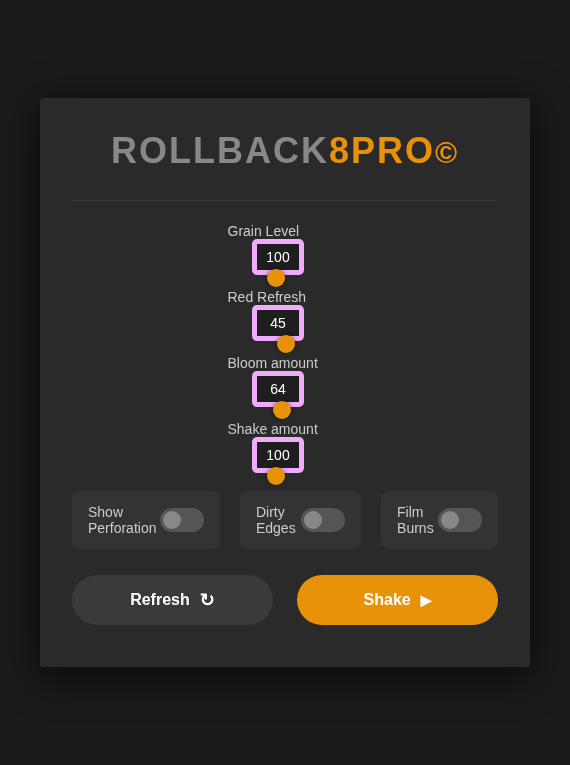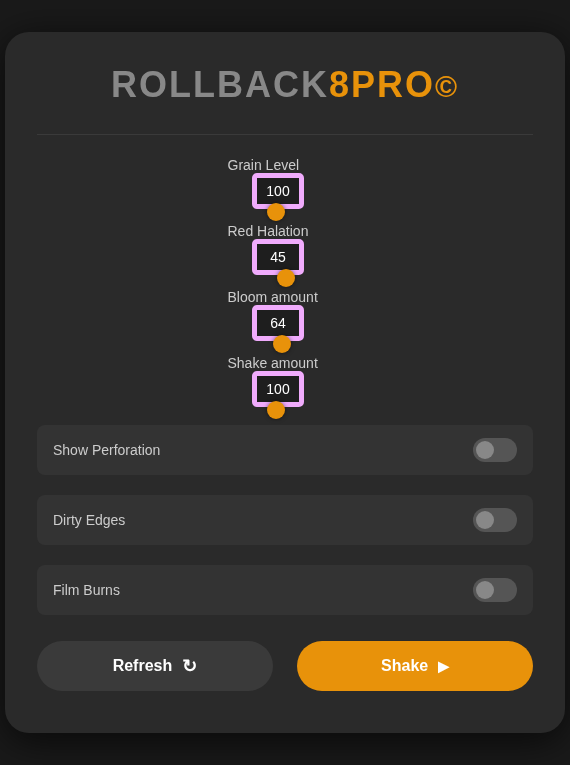--- a/index.html
+++ b/index.html
@@ -9,22 +9,22 @@
       display: flex;
       justify-content: center;
       align-items: center;
       min-height: 765px;
       width: 570px;
       font-family: Arial, Helvetica, sans-serif;
     }
 
     .card {
       background: #2a2a2a;
-      border-radius: 24px;
-      width: 560px;
+      border-radius: 3px;
+      width: 490px;
       padding: 32px 32px 24px 32px;
       box-shadow: 0 8px 40px rgba(0,0,0,0.7);
     }
 
     .logo {
       text-align: center;
       margin-bottom: 28px;
     }
 
     .logo-text {
@@ -127,21 +127,21 @@
       width: 18px;
       height: 18px;
       border-radius: 50%;
       background: #e8920a;
       cursor: pointer;
       border: none;
     }
 
     .toggles-section {
       display: flex;
-      flex-direction: column;
+      flex-direction: row;
       gap: 20px;
       margin-bottom: 26px;
     }
 
     .toggle-row {
       background: #333;
       border-radius: 8px;
       display: flex;
       align-items: center;
       justify-content: space-between;
@@ -266,21 +266,21 @@
 
     <div class="slider-row">
       <span class="slider-label">Grain Level</span>
       <input class="slider-value" type="text" value="100" style="">
       <div class="slider-track-wrap">
         <input type="range" class="slider-grain" min="0" max="100" value="100" style="">
       </div>
     </div>
 
     <div class="slider-row">
-      <span class="slider-label">Red Halation</span>
+      <span class="slider-label">Red Refresh</span>
       <input class="slider-value" type="text" value="45" style="">
       <div class="slider-track-wrap">
         <input type="range" class="slider-red" min="0" max="100" value="45" style="">
       </div>
     </div>
 
     <div class="slider-row">
       <span class="slider-label">Bloom amount</span>
       <input class="slider-value" type="text" value="64" style="">
       <div class="slider-track-wrap">

